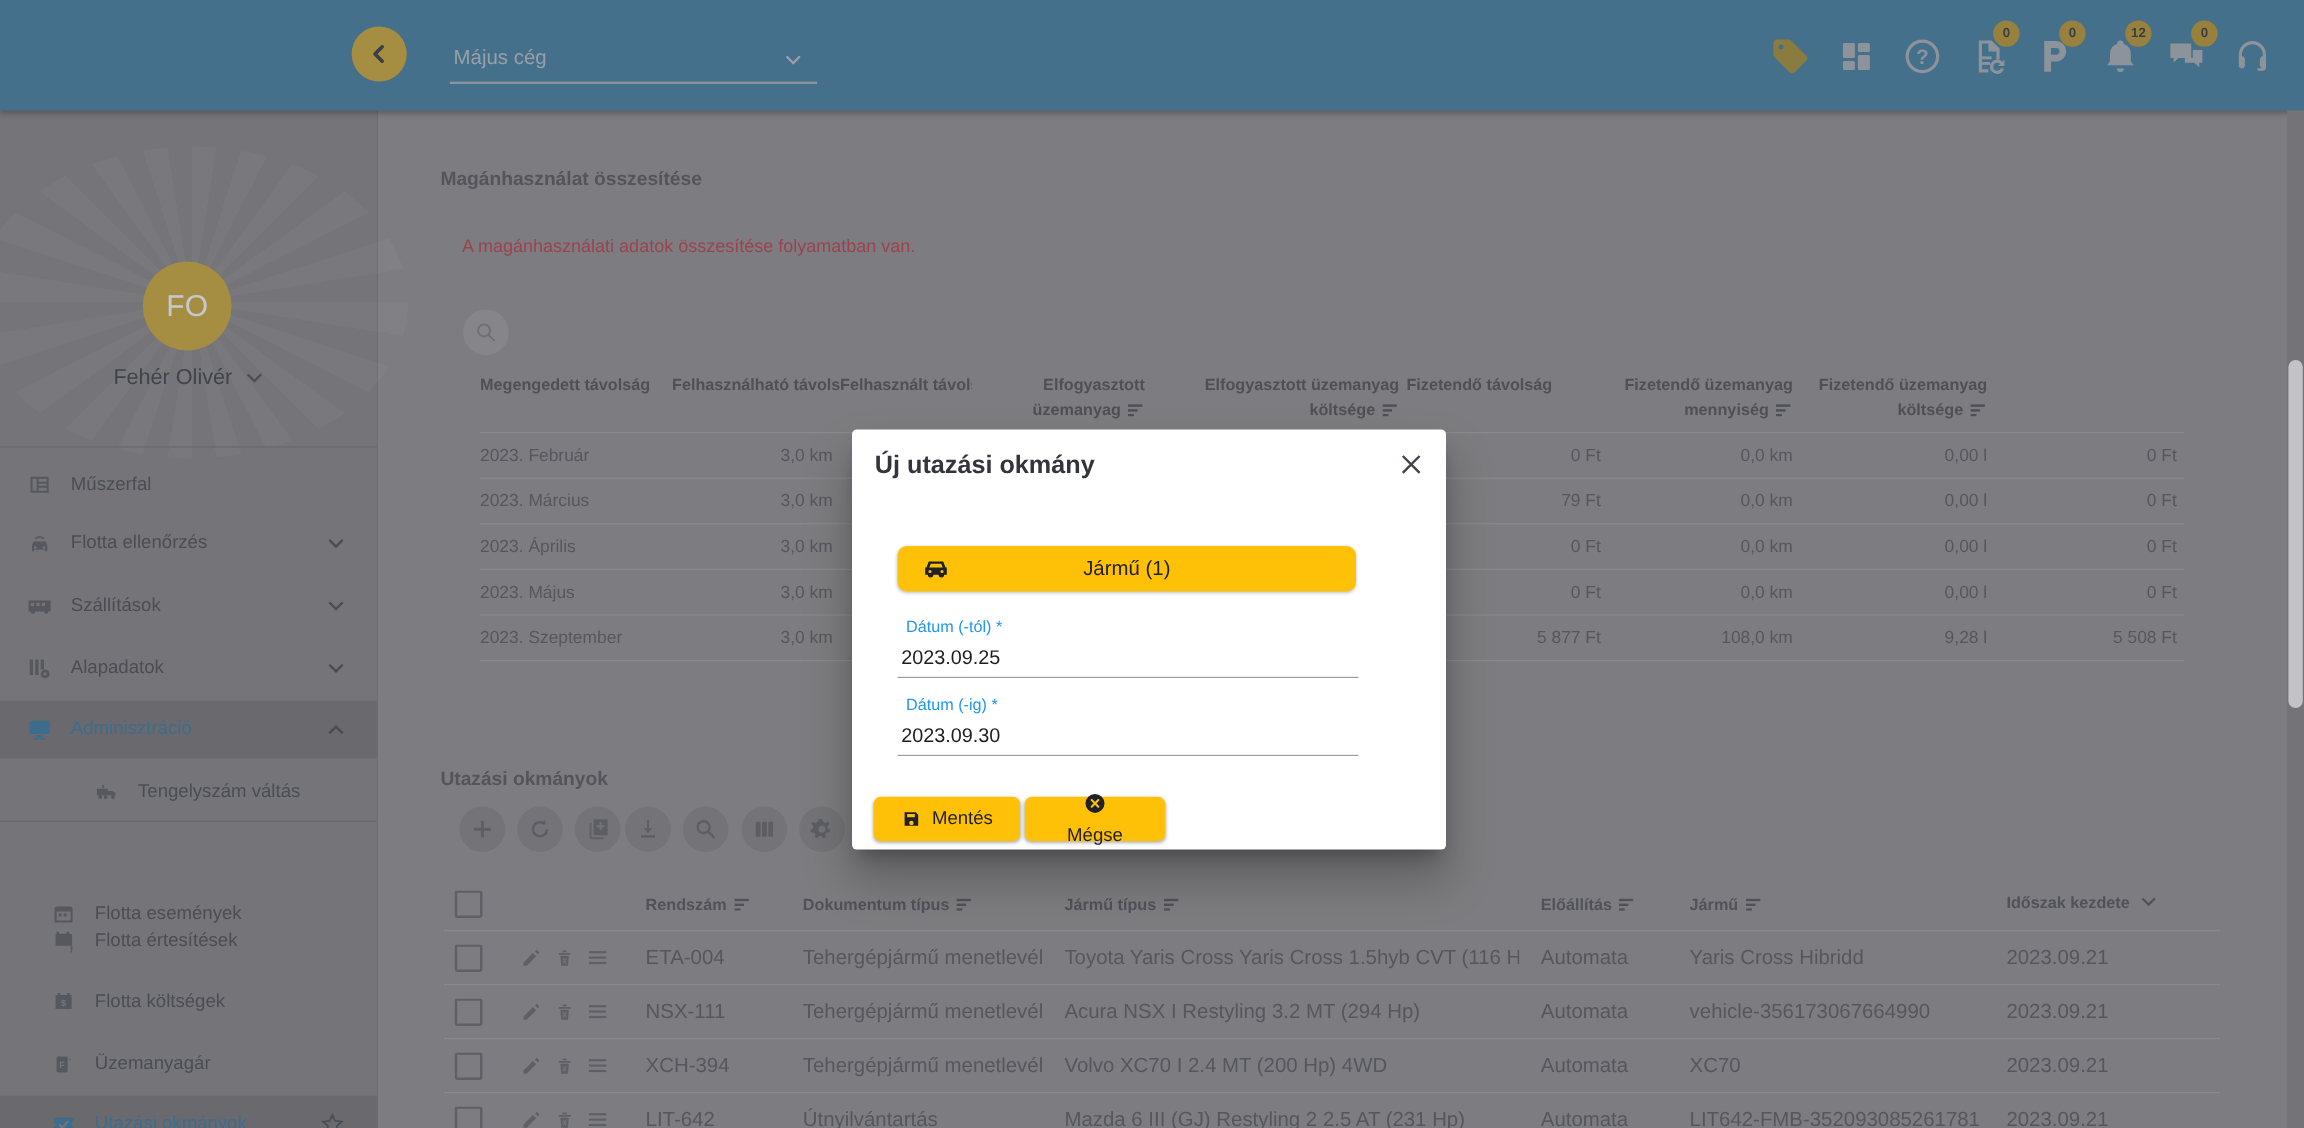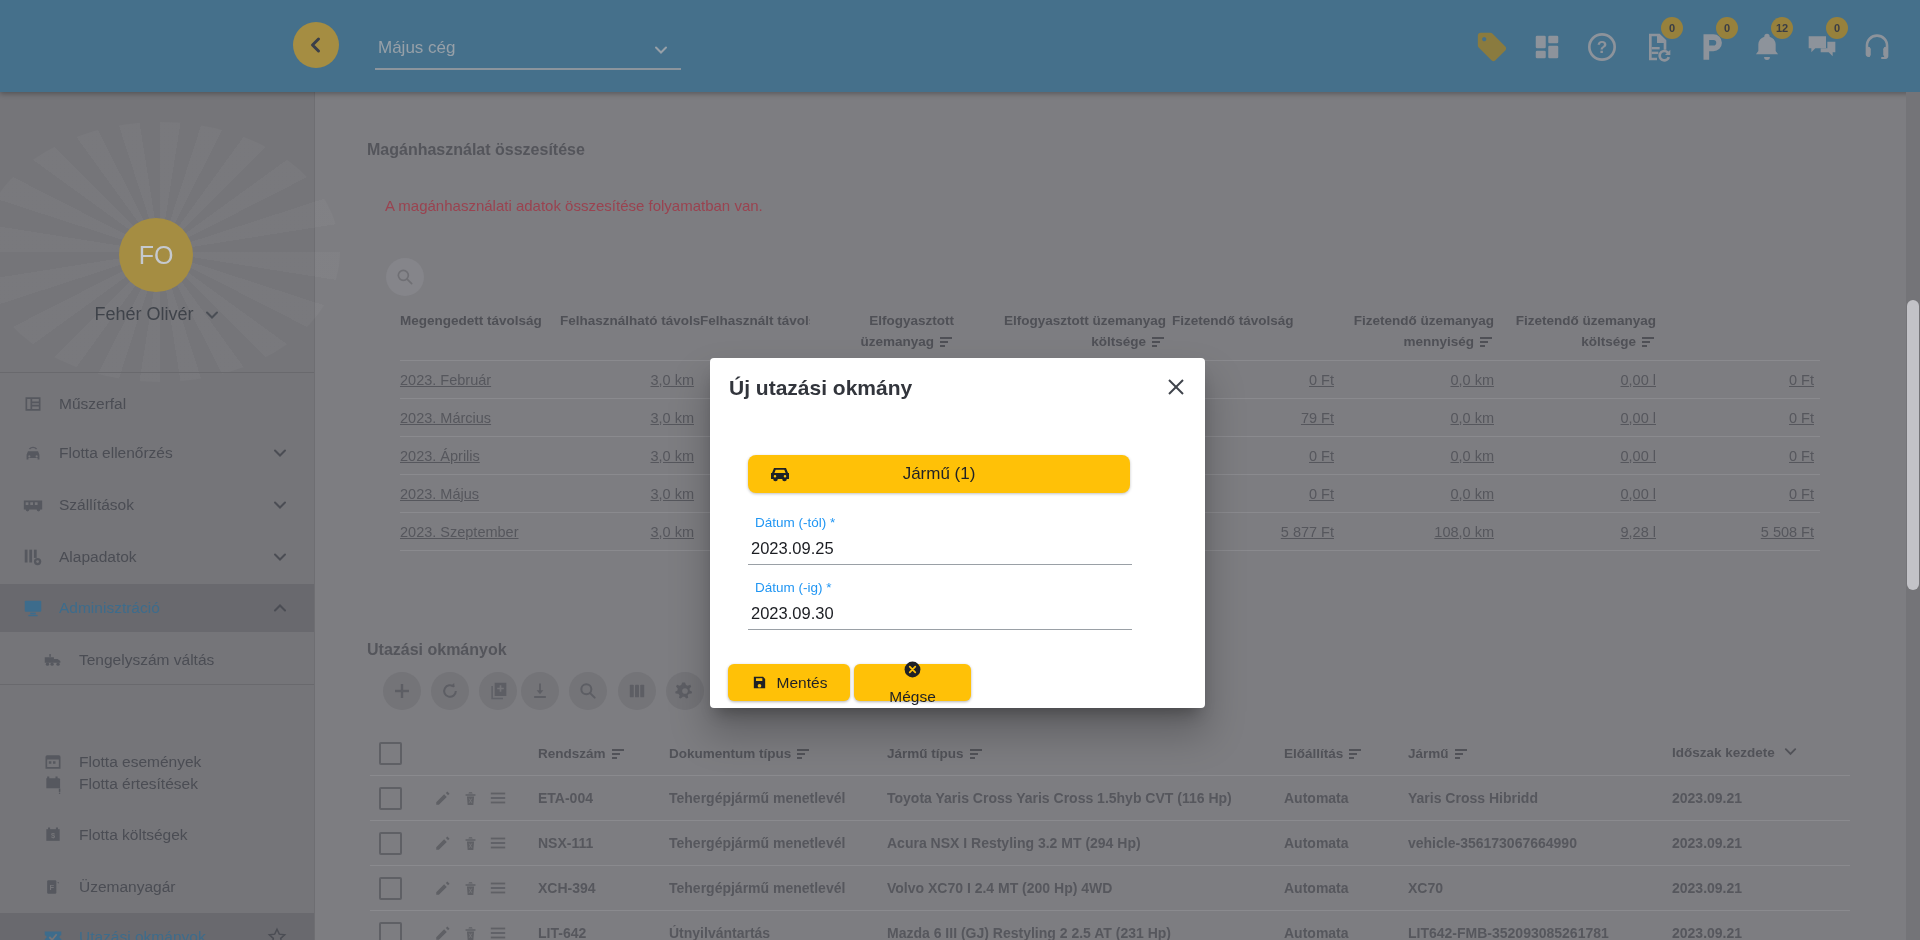--- a/index.html
+++ b/index.html
@@ -56,35 +56,35 @@
   
   #t1{position:absolute;left:86px;top:216px;width:1420px;color:#56575d;}
   #t1 .hdr{display:grid;grid-template-columns:160px 140px 110px 150px 212px 168px 160px 162px 158px;
            font-size:13.5px;font-weight:bold;color:#4f5056;}
   #t1 .hdr>div{padding:2px 6px 8px 0;line-height:21px;overflow:hidden;white-space:normal;}
   #t1 .hdr .one{white-space:nowrap;}
   #t1 .hdr .r{text-align:right;}
   #t1 .rows{border-top:1px solid #8a8a8e;}
   #t1 .row{display:grid;grid-template-columns:160px 140px 110px 150px 212px 168px 160px 162px 158px;
            height:37px;align-items:center;border-bottom:1px solid #8a8a8e;font-size:14.5px;}
-  #t1 .row>div{padding-right:6px;text-decoration:underline;}
+  #t1 .row>div{padding-right:6px;}
   #t1 .row .r{text-align:right;}
   .sort-ic{display:inline-block;vertical-align:-1px;margin-left:6px;}
 
   
   .tool-chip{position:absolute;top:580px;width:38px;height:38px;border-radius:50%;background:#747478;
              color:#5d5e64;display:flex;align-items:center;justify-content:center;cursor:pointer;}
   #t2{position:absolute;left:56px;top:639px;width:1480px;color:#56575d;}
   #t2 .hdr,#t2 .row{display:grid;grid-template-columns:50px 100px 131px 218px 397px 124px 264px 196px;
         align-items:center;}
   #t2 .hdr{height:44px;font-size:13.5px;font-weight:bold;color:#515258;}
   #t2 .hl{position:absolute;left:1284px;top:0;width:196px;height:44px;background:#87878c;z-index:-1;}
   #t2 .hdr>div,#t2 .row>div{padding-left:18px;box-sizing:border-box;overflow:hidden;white-space:nowrap;}
   #t2 .rows{border-top:1px solid #8a8a8e;}
-  #t2 .row{height:44px;font-size:14px;border-bottom:1px solid #8a8a8e;font-weight:bold;}
+  #t2 .row{height:44px;font-size:17px;border-bottom:1px solid #8a8a8e;}
   #t2 .actions{display:flex;gap:10px;align-items:center;color:#5f6065;padding-left:14px !important;}
   .cbx{width:19px;height:19px;border:2px solid #5f6065;border-radius:2px;margin-left:9px;cursor:pointer;}
   #t2 .hdr .cbx{margin-left:9px;}
   .chev-hdr{margin-left:8px;vertical-align:-2px;}
 
   
   #sb-track{position:absolute;left:1906px;top:92px;width:14px;height:848px;background:#747478;z-index:6;}
   #sb-thumb{position:absolute;left:1px;top:208px;width:12px;height:290px;border-radius:6px;background:#c2c2c7;}
 
   
@@ -264,21 +264,21 @@
             <rect x="7" y="19.5" width="10" height="1.5"></rect>
           </svg>
         </span>
       <span class="lbl">Adminisztráció</span>
       <span class="right" style="color:#4b4d54;">
           <svg width="16" height="16" viewBox="0 0 16 16">
             <polyline points="3,10.5 8,5.5 13,10.5" fill="none" stroke="currentColor" stroke-width="2" stroke-linecap="round"></polyline>
           </svg>
         </span>
     </div>
-    <div class="sb-item sub" style="top:544px;">
+    <div class="sb-item sub" style="top:544px;padding-left:36px;">
       <span class="ic">
           <svg width="22" height="22" viewBox="0 0 24 24" fill="currentColor">
             <path d="M3 9h10v6H3z"></path>
             <path d="M13 11h4l3 2v2h-7z"></path>
             <circle cx="6" cy="16.5" r="1.8"></circle>
             <circle cx="11" cy="16.5" r="1.8"></circle>
             <circle cx="17.5" cy="16.5" r="1.8"></circle>
             <rect x="8" y="5.5" width="1.6" height="3"></rect>
           </svg>
         </span>

